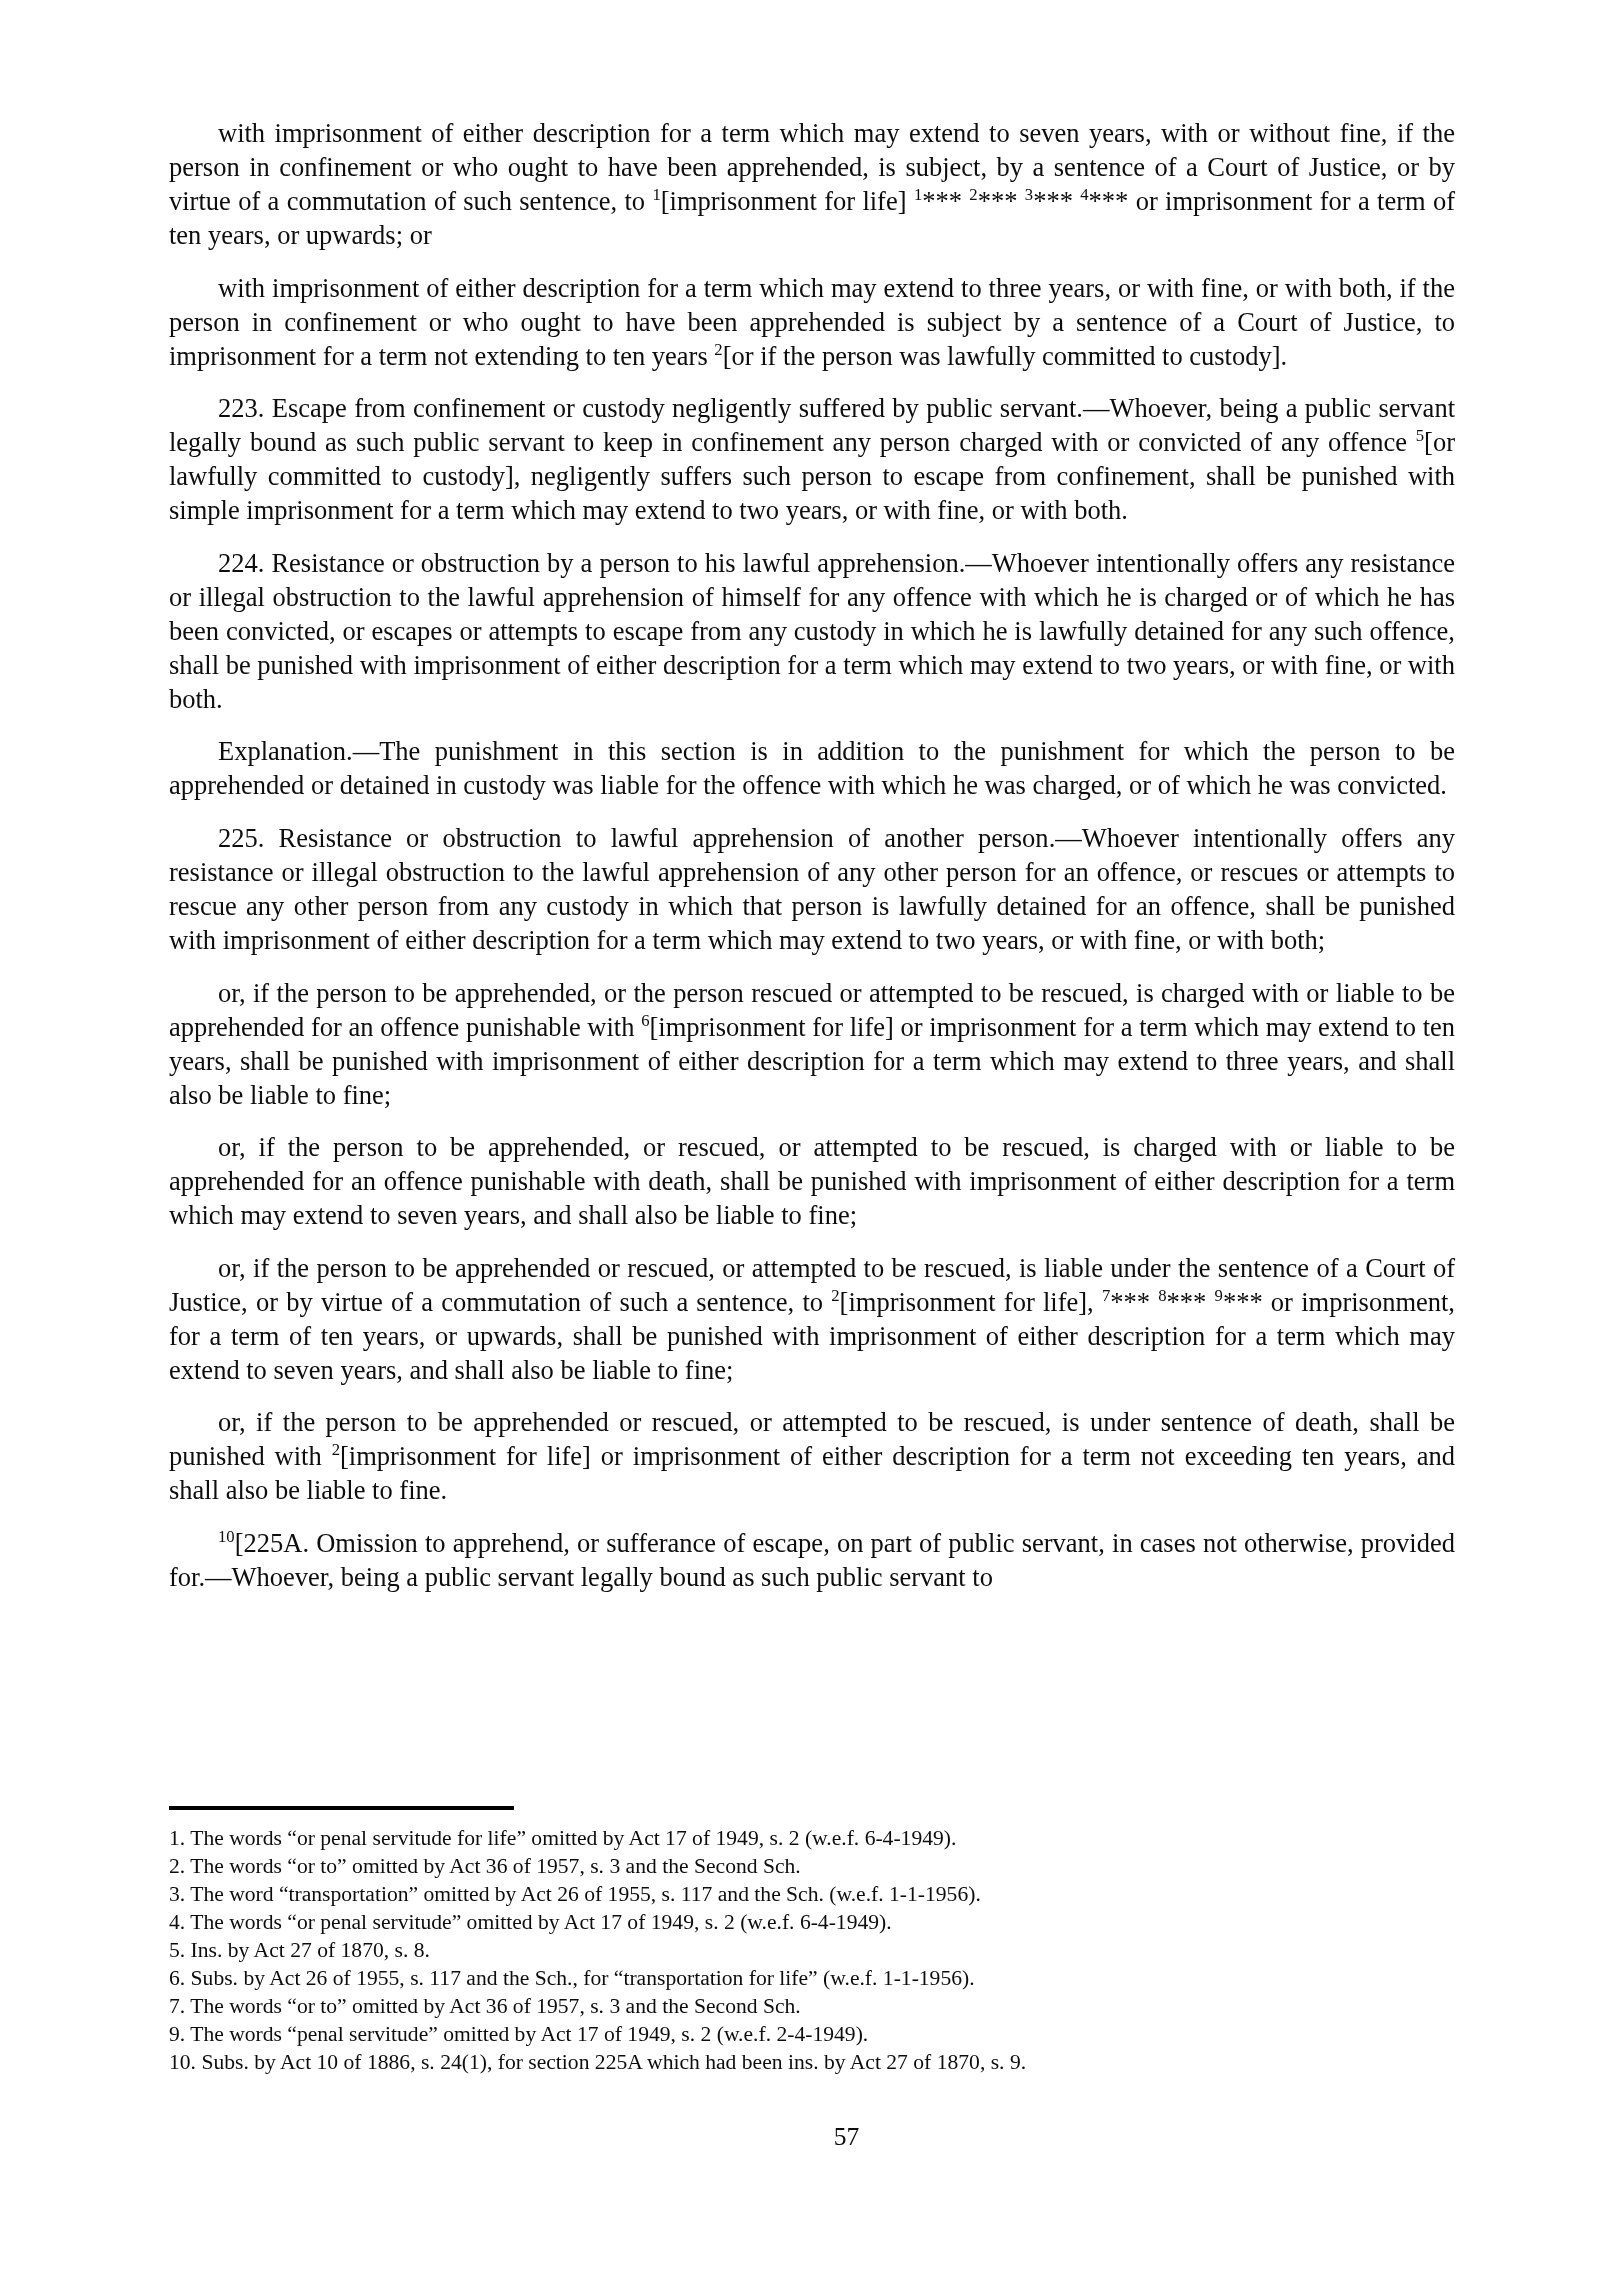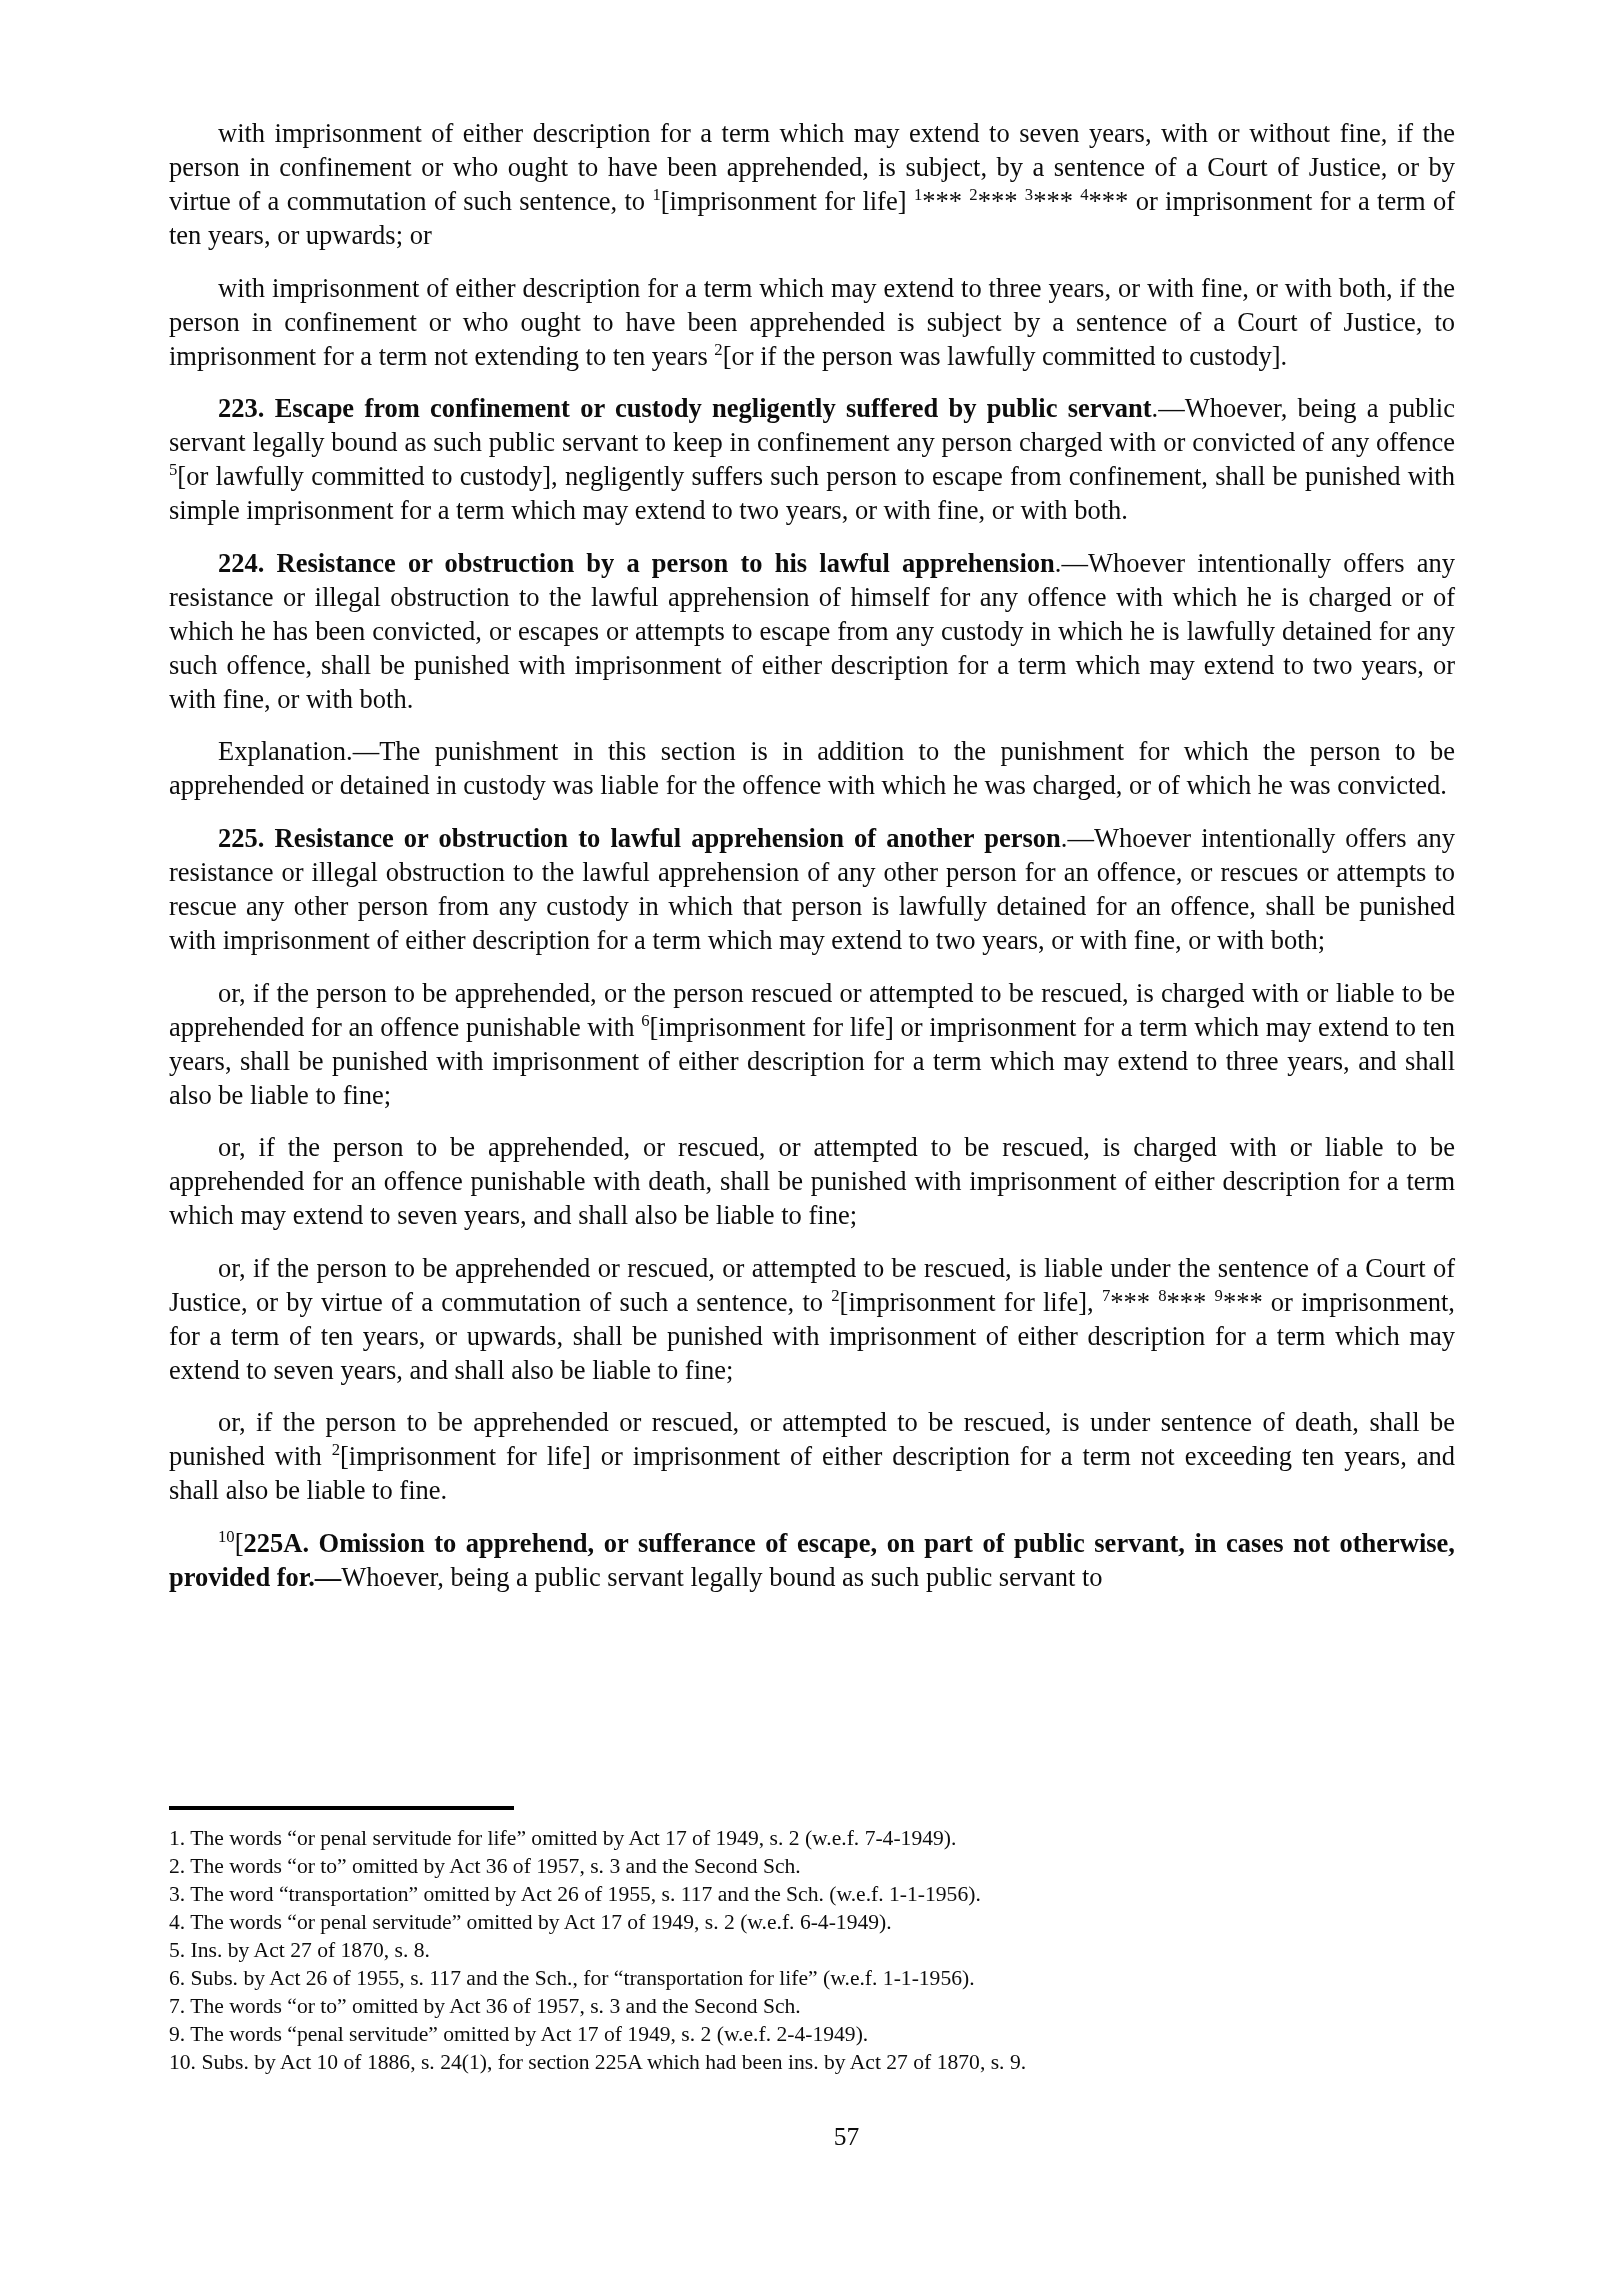--- a/index.html
+++ b/index.html
@@ -18,21 +18,21 @@
     left:169px;
     width:1286px;
     font-size:26.5px;
     line-height:34px;
     text-align:justify;
   }
   .content p{
     margin:0 0 18.6px 0;
     text-indent:49px;
   }
-  .seg-b{font-weight:bold;}
+  .seg-b{font-weight:normal;}
   .seg-i{}
   sup.seg-sup{
     font-size:16.7px;
     line-height:0;
     vertical-align:super;
   }
   .footnotes{
     position:absolute;
     top:1806px;
     left:169px;
@@ -72,21 +72,21 @@
       <p><span class="seg-r">or, if the person to be apprehended, or the person rescued or attempted to be rescued, is charged with or liable to be apprehended for an offence punishable with </span><sup class="seg-sup">6</sup><span class="seg-r">[imprisonment for life] or imprisonment for a term which may extend to ten years, shall be punished with imprisonment of either description for a term which may extend to three years, and shall also be liable to fine;</span></p>
       <p><span class="seg-r">or, if the person to be apprehended, or rescued, or attempted to be rescued, is charged with or liable to be apprehended for an offence punishable with death, shall be punished with imprisonment of either description for a term which may extend to seven years, and shall also be liable to fine;</span></p>
       <p><span class="seg-r">or, if the person to be apprehended or rescued, or attempted to be rescued, is liable under the sentence of a Court of Justice, or by virtue of a commutation of such a sentence, to </span><sup class="seg-sup">2</sup><span class="seg-r">[imprisonment for life], </span><sup class="seg-sup">7</sup><span class="seg-r">*** </span><sup class="seg-sup">8</sup><span class="seg-r">*** </span><sup class="seg-sup">9</sup><span class="seg-r">*** or imprisonment, for a term of ten years, or upwards, shall be punished with imprisonment of either description for a term which may extend to seven years, and shall also be liable to fine;</span></p>
       <p><span class="seg-r">or, if the person to be apprehended or rescued, or attempted to be rescued, is under sentence of death, shall be punished with </span><sup class="seg-sup">2</sup><span class="seg-r">[imprisonment for life] or imprisonment of either description for a term not exceeding ten years, and shall also be liable to fine.</span></p>
       <p><sup class="seg-sup">10</sup><span class="seg-r">[</span><span class="seg-b">225A. Omission to apprehend, or sufferance of escape, on part of public servant, in cases not otherwise, provided for.—</span><span class="seg-r">Whoever, being a public servant legally bound as such public servant to</span></p>
     </div>
 
   <div class="footnotes">
     <div class="footnote-divider"></div>
     <div>
-        <div class="footnote">1. The words “or penal servitude for life” omitted by Act 17 of 1949, s. 2 (w.e.f. 7-4-1949).</div>
+        <div class="footnote">1. The words “or penal servitude for life” omitted by Act 17 of 1949, s. 2 (w.e.f. 6-4-1949).</div>
         <div class="footnote">2. The words “or to” omitted by Act 36 of 1957, s. 3 and the Second Sch.</div>
         <div class="footnote">3. The word “transportation” omitted by Act 26 of 1955, s. 117 and the Sch. (w.e.f. 1-1-1956).</div>
         <div class="footnote">4. The words “or penal servitude” omitted by Act 17 of 1949, s. 2 (w.e.f. 6-4-1949).</div>
         <div class="footnote">5. Ins. by Act 27 of 1870, s. 8.</div>
         <div class="footnote">6. Subs. by Act 26 of 1955, s. 117 and the Sch., for “transportation for life” (w.e.f. 1-1-1956).</div>
         <div class="footnote">7. The words “or to” omitted by Act 36 of 1957, s. 3 and the Second Sch.</div>
         <div class="footnote">9. The words “penal servitude” omitted by Act 17 of 1949, s. 2 (w.e.f. 2-4-1949).</div>
         <div class="footnote">10. Subs. by Act 10 of 1886, s. 24(1), for section 225A which had been ins. by Act 27 of 1870, s. 9.</div>
       </div>
   </div>

